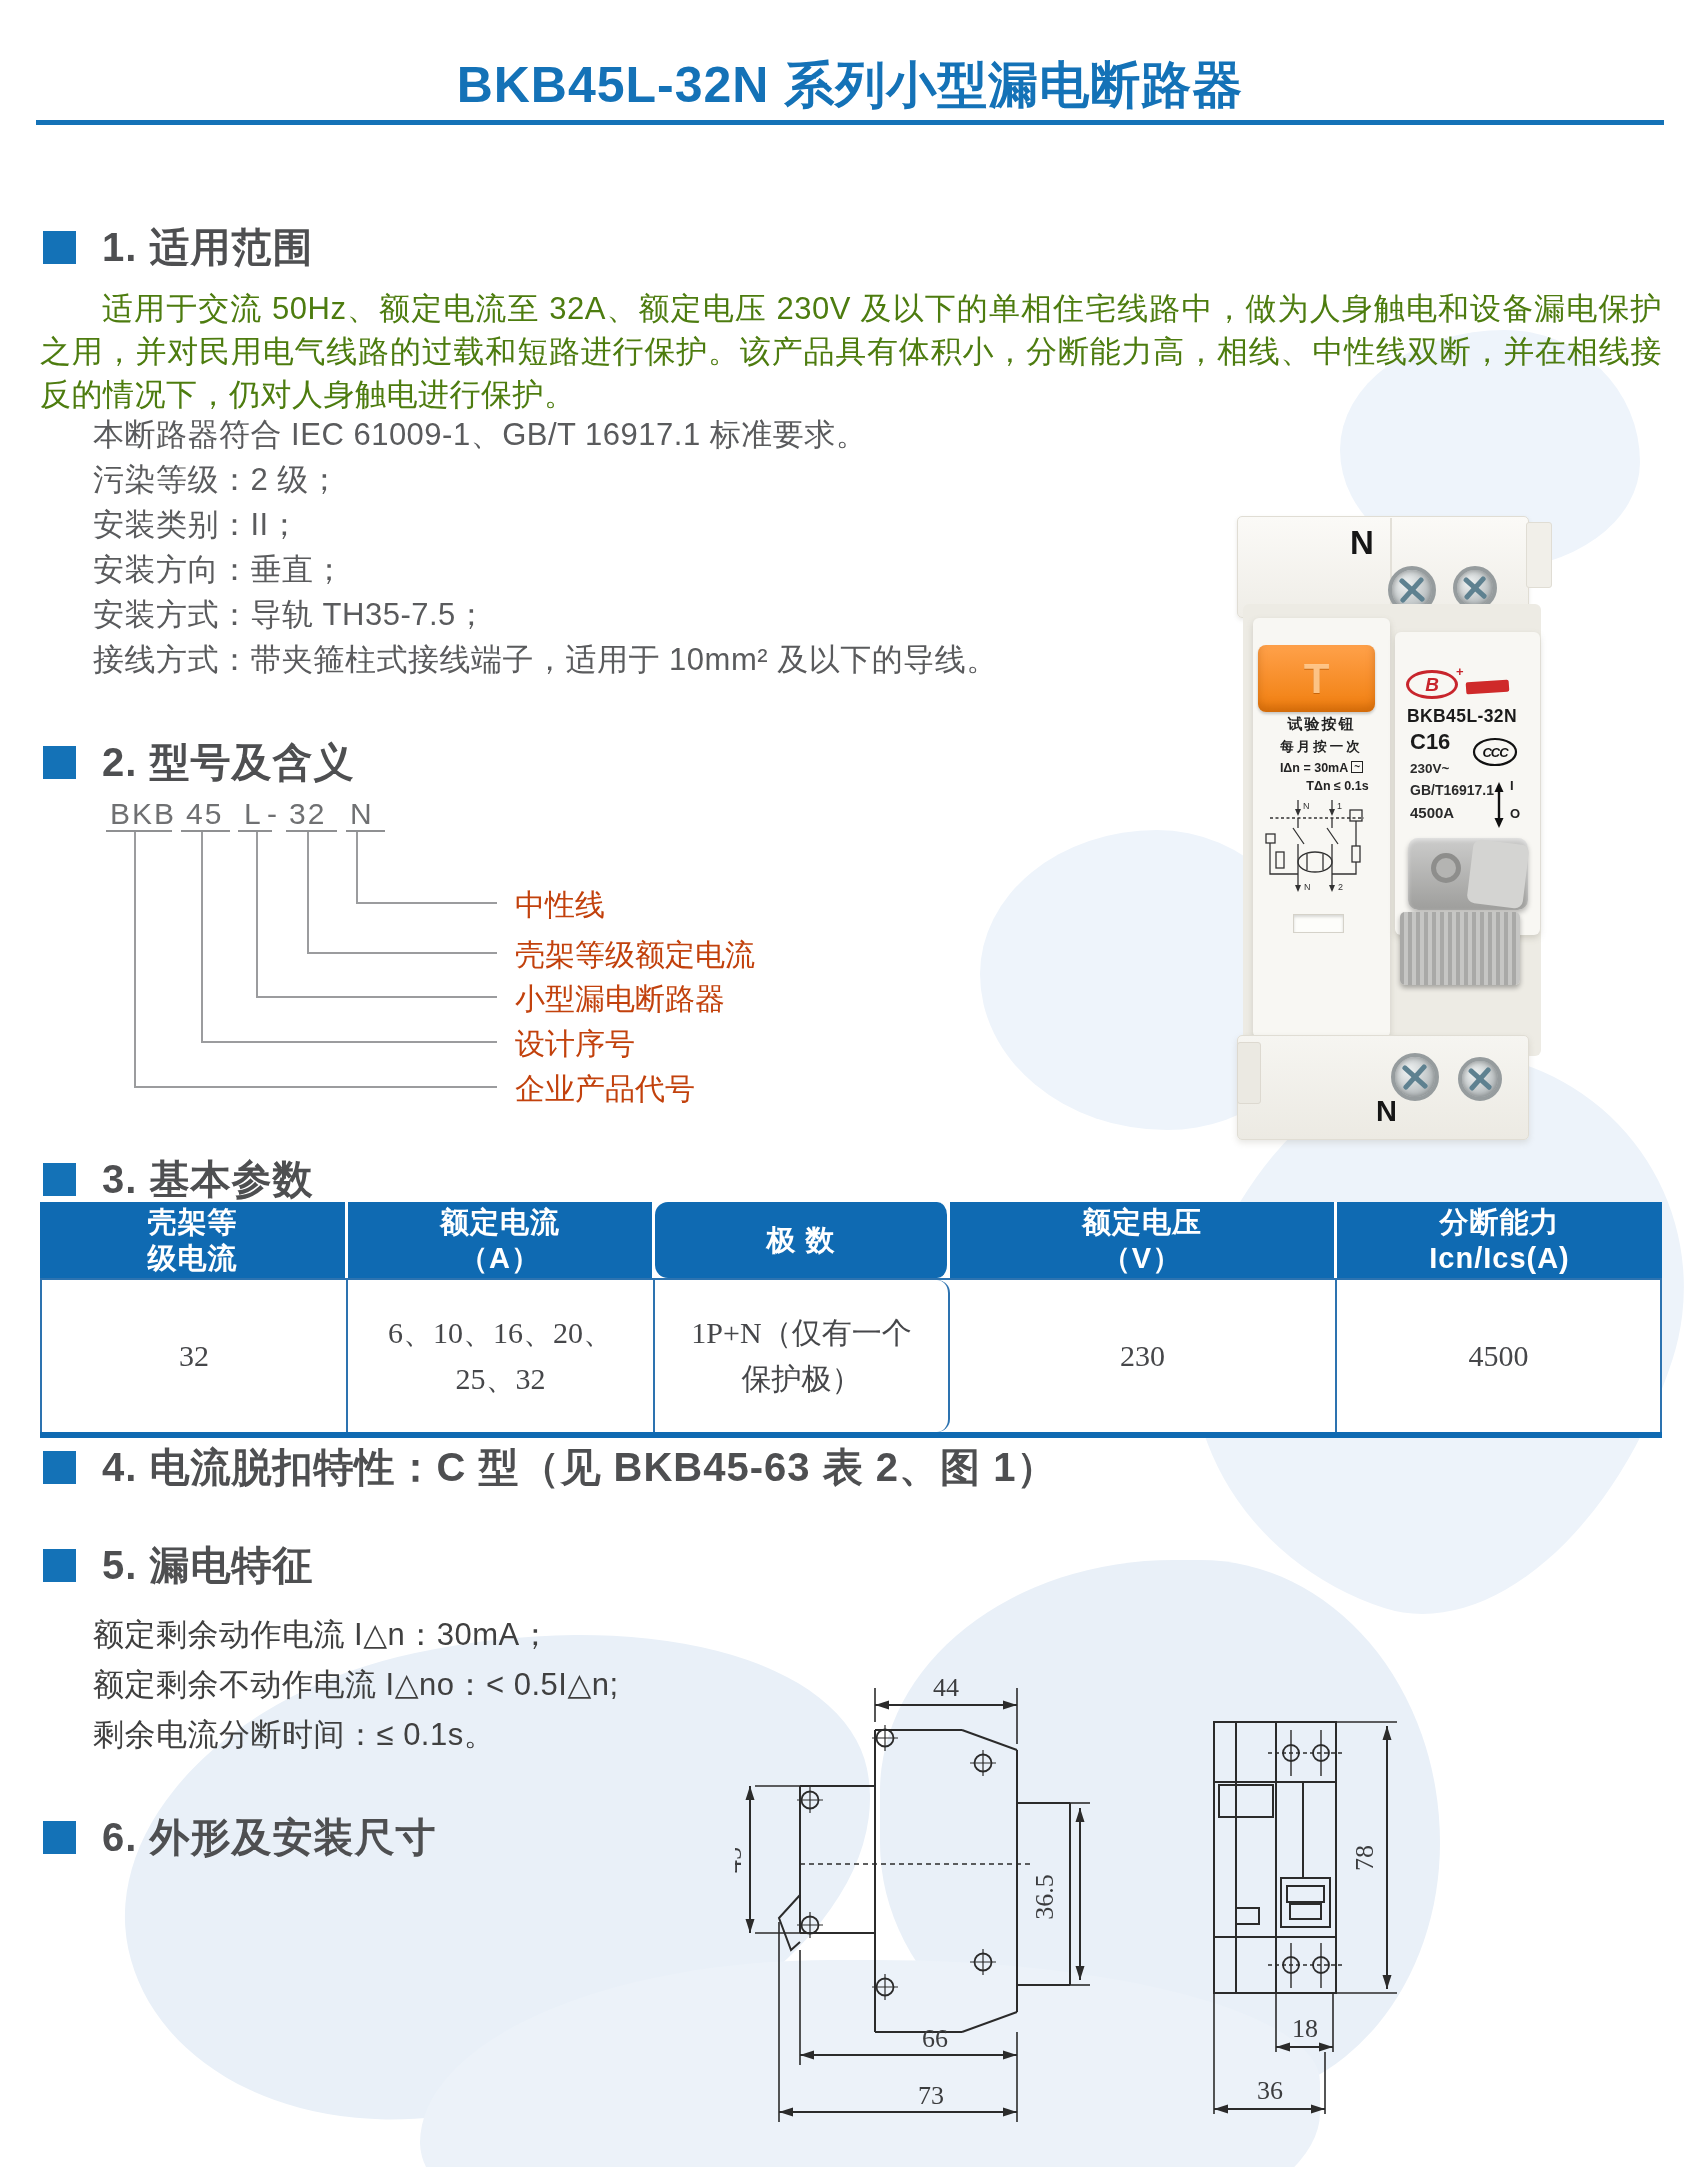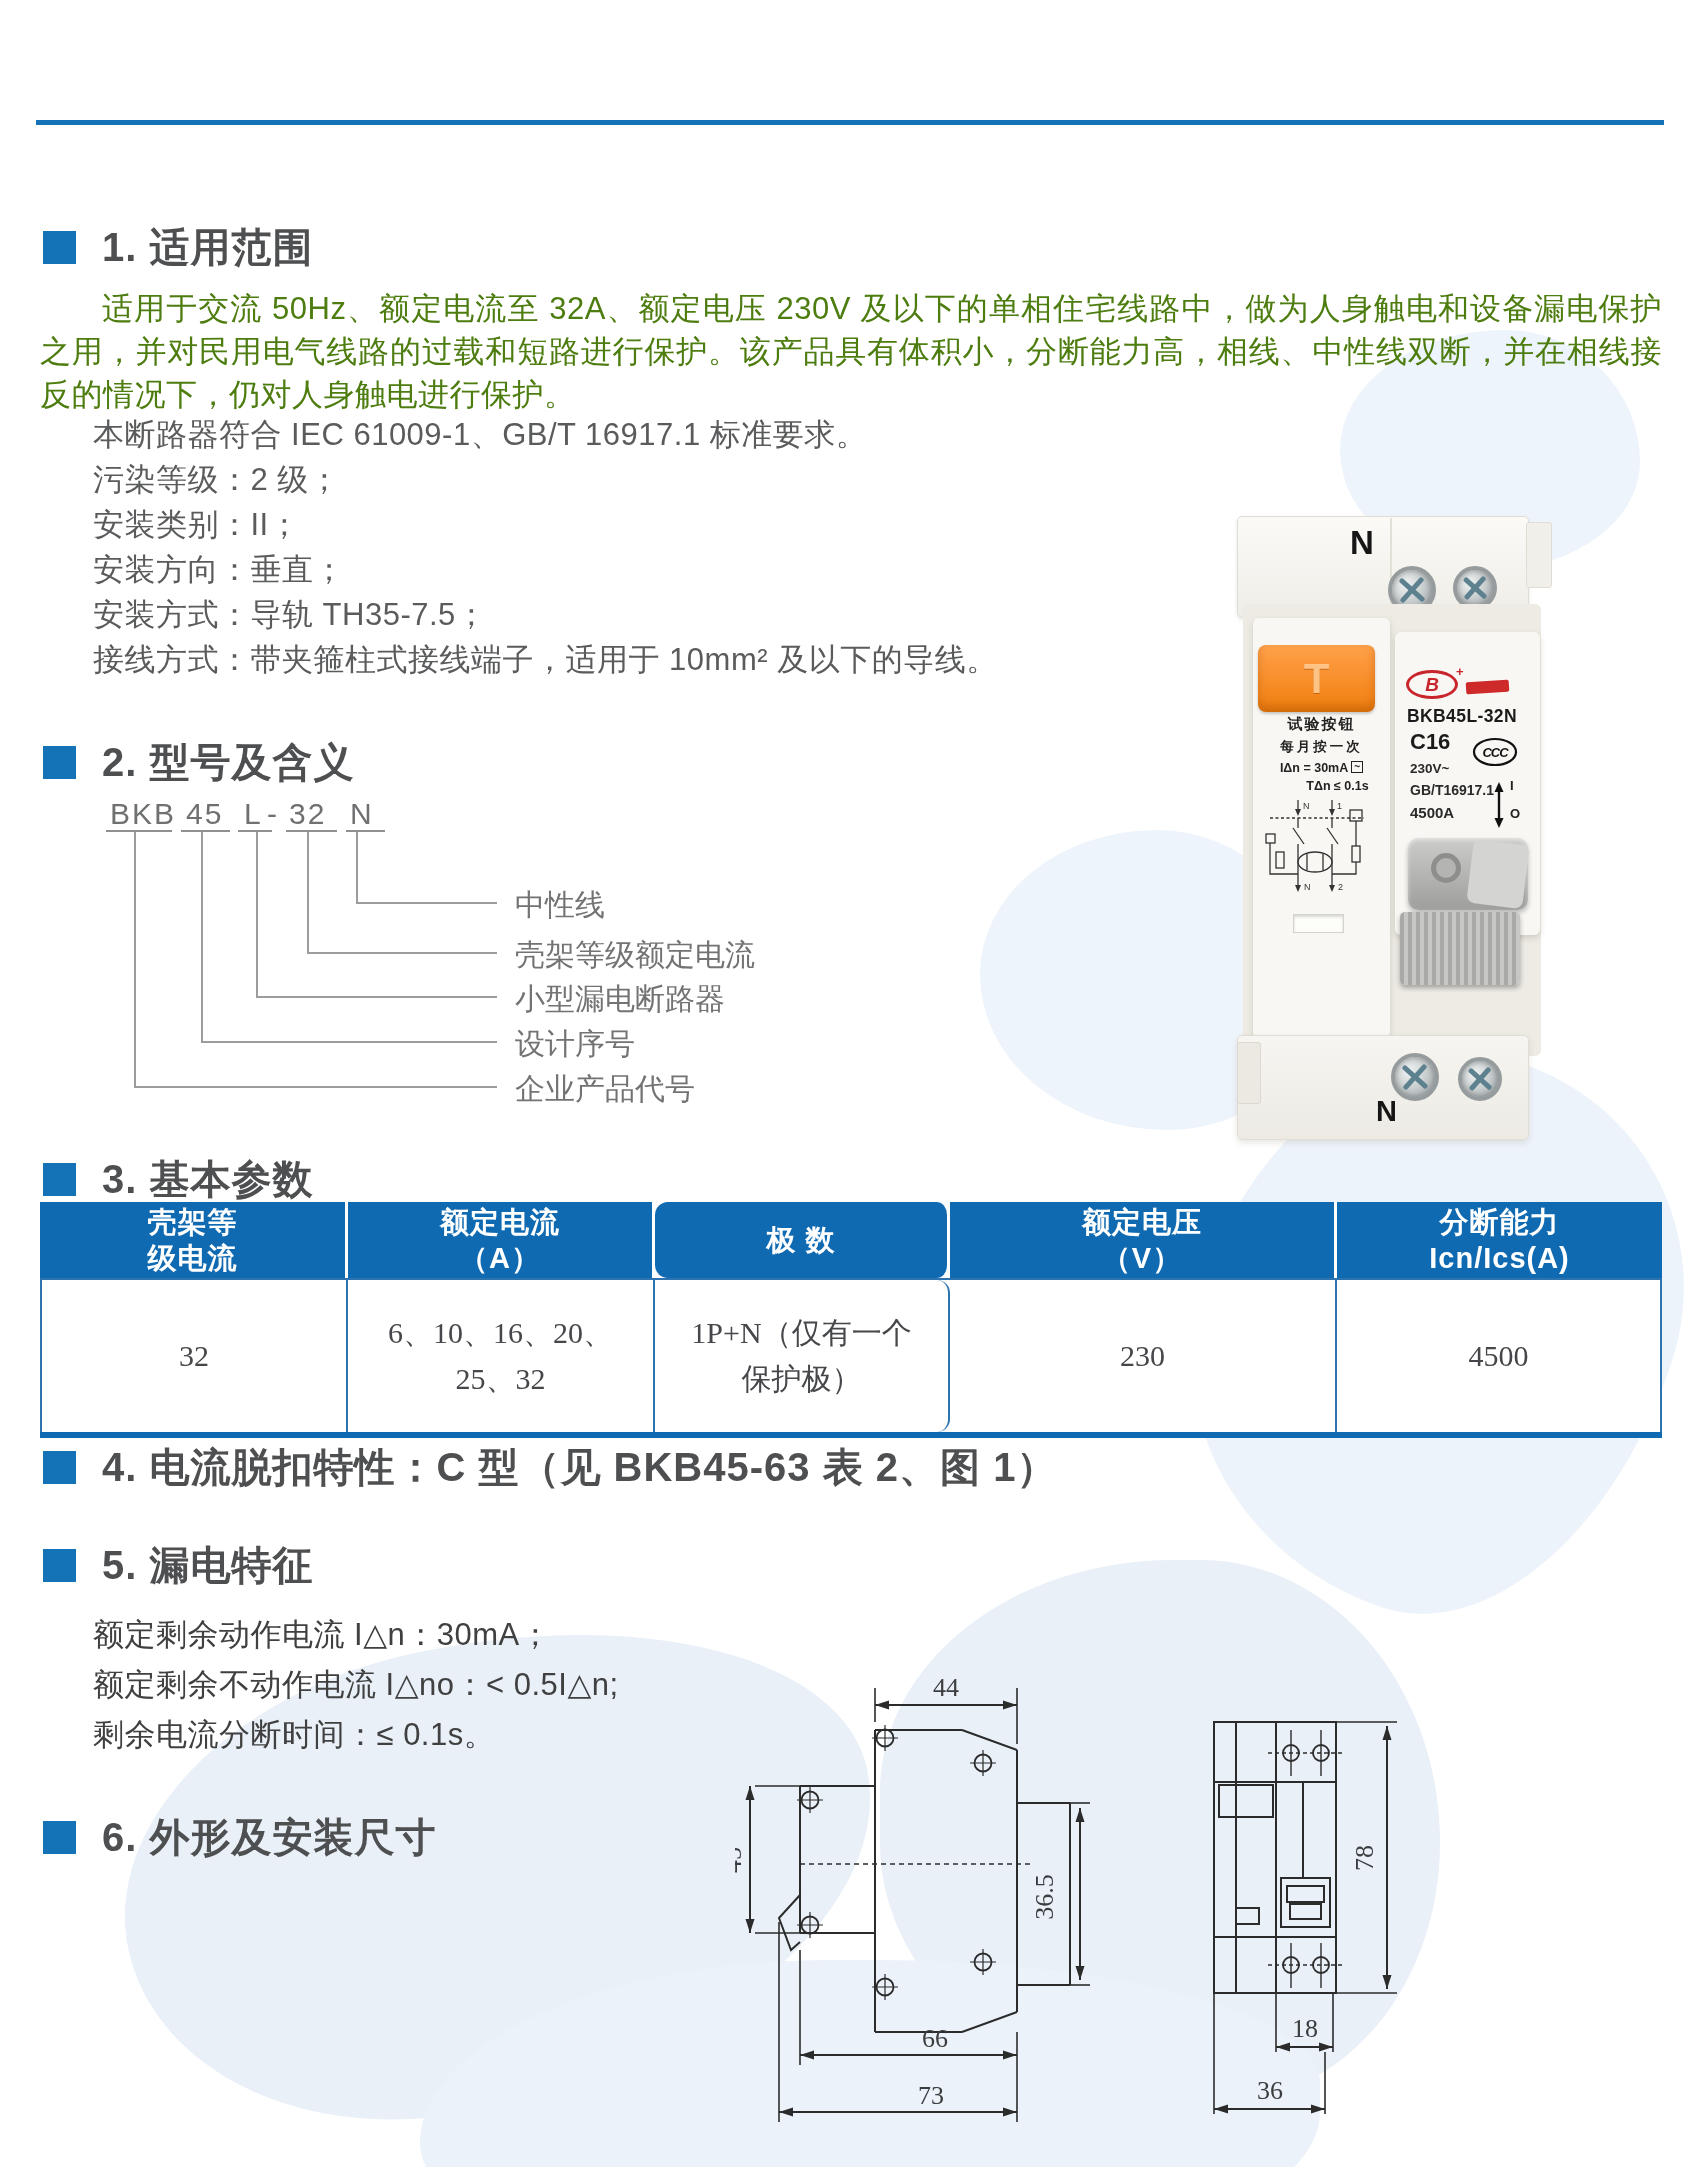--- a/index.html
+++ b/index.html
@@ -37,21 +37,21 @@
   .list1{ left:93px; top:412px; font-size:31px; line-height:45px; color:#5a5b5d; letter-spacing:0.5px; }
   .leak{ left:93px; top:1610px; font-size:31px; line-height:50px; color:#404040; letter-spacing:0.5px; }
 
   
   .code-seg{ position:absolute; top:797px; font-size:30px; color:#6f7072; letter-spacing:2px; z-index:1; }
   .cs0{ left:110px; } .cs1{ left:186px; } .cs2{ left:244px; } .csd{ left:267px; } .cs3{ left:289px; } .cs4{ left:350px; }
   .ul{ position:absolute; top:830px; height:2px; background:#8f9092; z-index:1; }
   .ul0{ left:106px; width:66px; } .ul1{ left:181px; width:49px; } .ul2{ left:238px; width:34px; }
   .ul3{ left:286px; width:51px; } .ul4{ left:346px; width:39px; }
   .model-svg{ left:40px; top:832px; }
-  .mlabel{ position:absolute; left:515px; font-size:30px; color:#737373; z-index:1; white-space:nowrap; }
+  .mlabel{ position:absolute; left:515px; font-size:30px; color:#c2410c; z-index:1; white-space:nowrap; }
   .ml0{ top:885px; } .ml1{ top:935px; } .ml2{ top:979px; } .ml3{ top:1024px; } .ml4{ top:1069px; }
 
   
   .tbl{ left:40px; top:1202px; width:1622px; }
   .thead{ display:flex; }
   .th{ background:#0f6ab2; color:#ffffff; font-weight:bold; font-size:29px; line-height:36px;
        display:flex; flex-direction:column; justify-content:center; align-items:center;
        height:76px; border-right:3px solid #ffffff; letter-spacing:1px; }
   .th:last-child{ border-right:none; }
   .tbody{ display:flex; border-top:2px solid #2d73b0; }
@@ -136,20 +136,21 @@
 
 <div class="page">
 
   <div class="blob b1"></div>
   <div class="blob b2"></div>
   <div class="blob b3"></div>
   <div class="blob b4"></div>
   <div class="blob b5"></div>
   <div class="blob b6"></div>
 
+  <h1 class="fg title">BKB45L-32N 系列小型漏电断路器</h1>
   <div class="fg rule"></div>
 
   <div class="fg sec sec1">
     <span class="sq"></span>
     <span class="t">1. 适用范围</span>
   </div>
   <p class="fg para">适用于交流 50Hz、额定电流至 32A、额定电压 230V 及以下的单相住宅线路中，做为人身触电和设备漏电保护之用，并对民用电气线路的过载和短路进行保护。该产品具有体积小，分断能力高，相线、中性线双断，并在相线接反的情况下，仍对人身触电进行保护。</p>
   <div class="fg list1">
     <div>本断路器符合 IEC 61009-1、GB/T 16917.1 标准要求。</div>
     <div>污染等级：2 级；</div>

